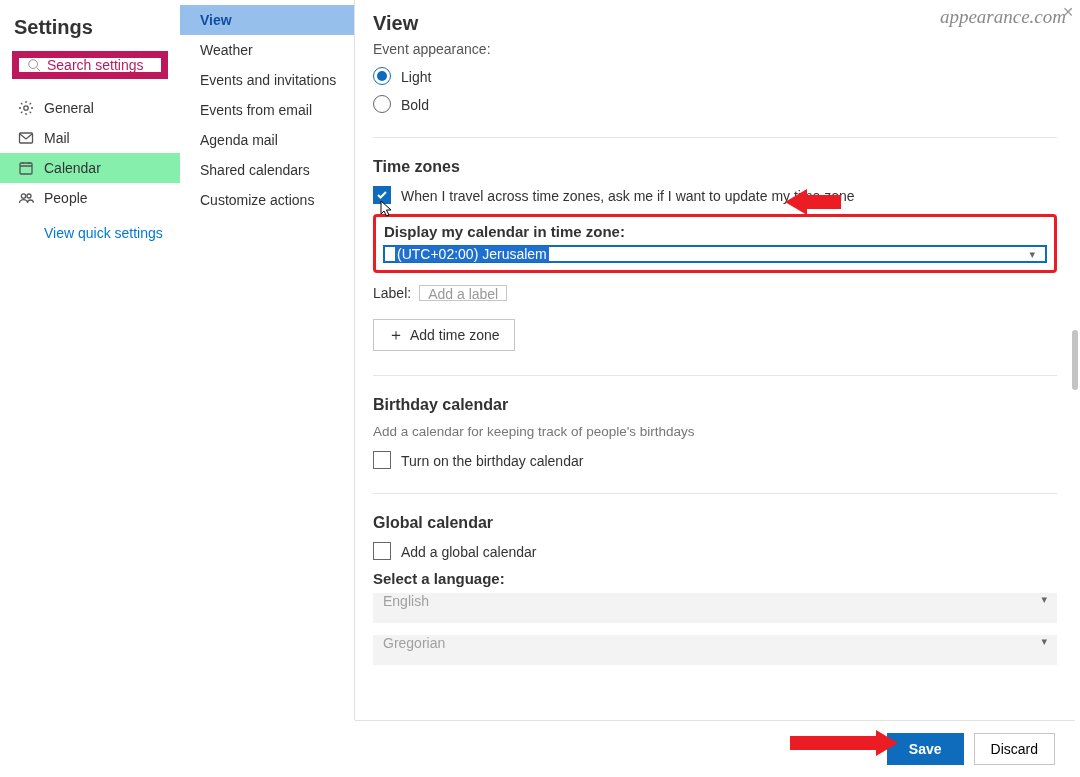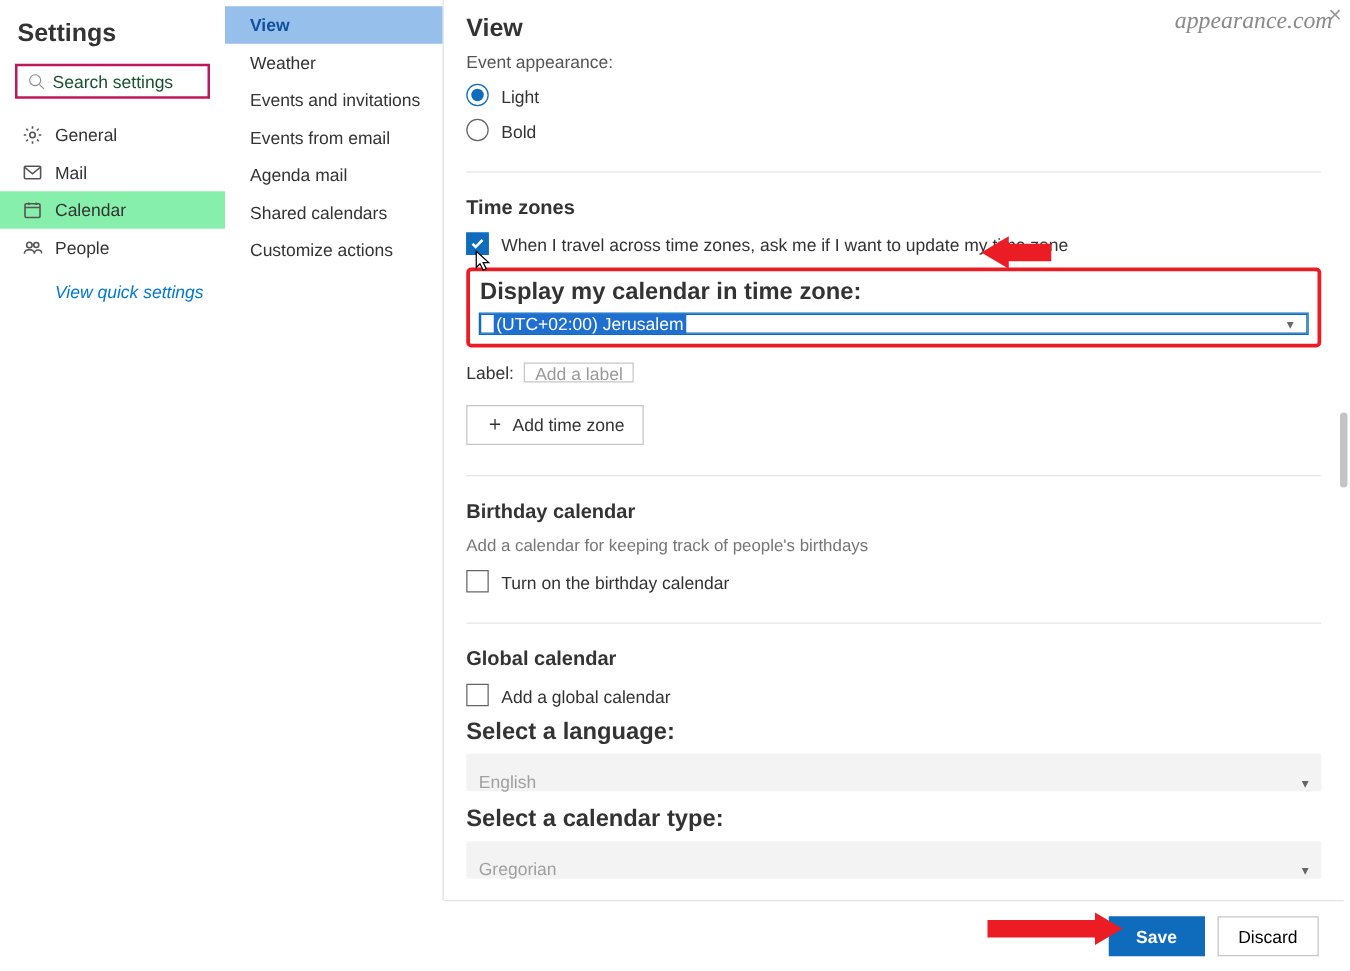--- a/index.html
+++ b/index.html
@@ -53,39 +53,39 @@
   }
   
   .settings-title {
     font-size: 20px;
     font-weight: 600;
     padding: 6px 14px 12px 14px;
   }
   .search-box {
     margin: 0 12px 14px 12px;
     height: 28px;
-    border: 2px solid #be185d;
+    border: 7px solid #be185d;
     display: flex;
     align-items: center;
     padding: 0 8px;
-    color: #14532d;
+    color: #be185d;
   }
   .search-box svg { margin-right: 6px; }
   .nav-item {
     display: flex;
     align-items: center;
     height: 30px;
     padding-left: 18px;
     cursor: pointer;
   }
   .nav-item.active {
     background: #86efac;
   }
   .nav-item svg, .nav-item .icon { width:16px; height:16px; margin-right:10px; stroke:#555; fill:none; stroke-width:1.3;}
-  .quick-link { color:#0078d4; padding-left: 44px; margin-top:12px; cursor:pointer;font-style:italic; }
+  .quick-link { color:#0078d4; padding-left: 44px; margin-top:12px; cursor:pointer; }
   
   .tab-item {
     height: 30px;
     display: flex;
     align-items: center;
     padding-left: 20px;
     cursor: pointer;
   }
   .tab-item.active {
     background: #97bfec;
@@ -126,21 +126,21 @@
     background:#fff;
   }
   .checkbox.checked { background:#0f6cbd; border-color:#0f6cbd; color:#fff;}
   
   .hl-box {
     border: 3px solid #ec1c24;
     border-radius: 4px;
     padding: 6px 8px 8px 8px;
     margin-top: 10px;
   }
-  .field-label { font-weight:600; font-size:19px; margin-bottom:6px;}
+  .field-label { font-weight:600; font-size:15px; margin-bottom:6px;}
   .tz-select {
     border: 1px solid #0f6cbd;
     outline: 1px solid #0f6cbd;
     height: 16px;
     display:flex; align-items:center; justify-content:space-between;
     padding: 0 10px;
   }
   .tz-value { background:#1f6fd0; color:#fff; padding:0 2px; }
   .chev { color:#666; font-size:11px;}
   .label-row {
@@ -152,21 +152,21 @@
   }
   .btn-outline {
     height: 32px; border:1px solid #c6c6c6; background:#fff;
     display:inline-flex; align-items:center; padding:0 14px; cursor:pointer;
     margin-top:18px;
   }
   .btn-outline .plus { font-size:16px; margin-right:6px; line-height:1;}
   .sep { border-top:1px solid #e5e5e5; margin-top:24px;}
   .disabled-select {
     height:30px; background:#f3f3f3; color:#a0a0a0;
-    display:flex; align-items:flex-end; justify-content:space-between;
+    display:flex; align-items:flex-start; justify-content:space-between;
     padding:0 10px; margin:6px 0 12px 0;
   }
   
   .btn-primary {
     height:32px; padding:0 22px; background:#0f6cbd; color:#fff; border:none;
     font-size:14px; cursor:pointer; margin-right:10px; font-weight:600;
   }
   .btn-secondary {
     height:32px; padding:0 16px; background:#fff; border:1px solid #c6c6c6;
     font-size:14px; cursor:pointer;
@@ -319,21 +319,20 @@
   <div class="section-header">Global calendar</div>
   <div class="check-row">
     <span class="checkbox"></span>
     <span>Add a global calendar</span>
   </div>
   <div class="field-label">Select a language:</div>
   <div class="disabled-select">
     <span>English</span>
     <span class="chev">▾</span>
   </div>
-  <div class="field-label">Select a calendar type:</div>
   <div class="disabled-select">
     <span>Gregorian</span>
     <span class="chev">▾</span>
   </div>
 
   
 </div>
 
 <div class="footer">
   <button class="btn-primary">Save</button>

